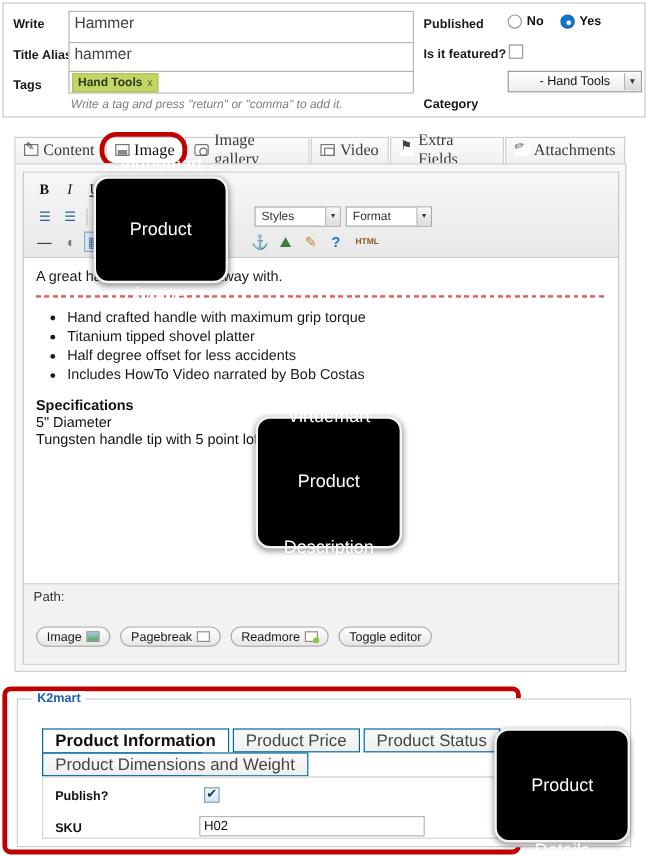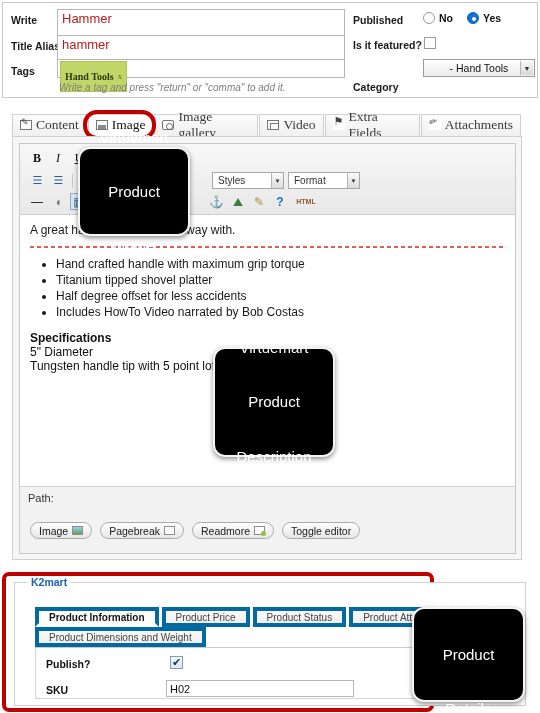--- a/index.html
+++ b/index.html
@@ -17,36 +17,36 @@
   
   #top-panel {
     position:absolute; left:2px; top:2px; width:536px; height:96px;
     border:1px solid #c9c9c9; background:#fff;
   }
   .frow { position:absolute; display:flex; align-items:center; }
   .flabel { font-weight:bold; font-size:10.5px; color:#1a1a1a; }
   .ftext {
     border:1px solid #b7b7b7; background:#fff;
     height:36px; line-height:18px; padding:0 4px;
-    font-size:13px; color:#b91c1c; font-family:"Liberation Sans", sans-serif;
+    font-size:13px; color:#404040; font-family:"Liberation Sans", sans-serif;
   }
   #title-label   { left:8px;  top:11px; }
   #title-input   { position:absolute; left:54px; top:6px; width:288px; }
   #alias-label   { left:8px;  top:37px; }
   #alias-input   { position:absolute; left:54px; top:32px; width:288px; }
   #tags-label    { left:8px;  top:62px; }
   #tags-box {
     position:absolute; left:54px; top:56px; width:288px; height:19px;
     border:1px solid #b7b7b7; background:#fff; padding:1px 2px;
   }
   .tag-chip {
     display:inline-flex; align-items:center; gap:4px;
     background:#c2d667; border:1px solid #b0c356;
     font-size:10px; font-weight:bold; color:#2e3a12;
-    padding:0 4px; height:31px; line-height:15px;font-family:Liberation Serif, serif;
+    padding:0 4px; height:16px; line-height:15px;
   }
   .tag-x { color:#5b6b28; font-weight:normal; font-size:9px; }
   #tags-hint {
     position:absolute; left:56px; top:79px;
     font-style:italic; font-size:10px; color:#7d7d7d;
   }
 
   #published-label  { left:350px; top:11px; }
   #featured-label   { left:350px; top:36px; }
   #category-label   { left:350px; top:78px;text-align:right; }
@@ -195,22 +195,22 @@
     position:absolute; left:8px; top:6px; width:512px; height:124px;
     border:1px solid #cfcfcf; background:#fff;
   }
   #k2-legend {
     position:absolute; left:12px; top:-7px; background:#fff; padding:0 4px;
     font-size:10.5px; font-weight:bold; color:#1a5fb4;
   }
   #k2-tabs { position:absolute; left:20px; top:24px; display:flex; flex-wrap:wrap; width:470px; }
   .k2tab {
     height:20px; padding:0 10px; margin-right:3px; margin-bottom:0;
-    border:4px solid #0369a1; background:linear-gradient(#fafafa,#efefef);
-    display:flex; align-items:center; font-size:10px; color:#444;
+    border:1px solid #0369a1; background:linear-gradient(#fafafa,#efefef);
+    display:flex; align-items:center; font-size:14px; color:#444;
   }
   .k2tab.active { background:#fff; font-weight:bold; color:#111; border-bottom-color:#fff; }
   #k2-tabrow2 { position:absolute; left:20px; top:44px; display:flex; }
   #k2-body {
     position:absolute; left:20px; top:64px; width:470px; height:52px;
     border:1px solid #d5d5d5; border-top:1px solid #cccccc; background:#fff;
   }
   .k2-frow { position:absolute; display:flex; align-items:center; }
   .k2-lbl { font-weight:bold; font-size:10.5px; color:#111; }
   #k2-publish-row { left:10px; top:10px; }

